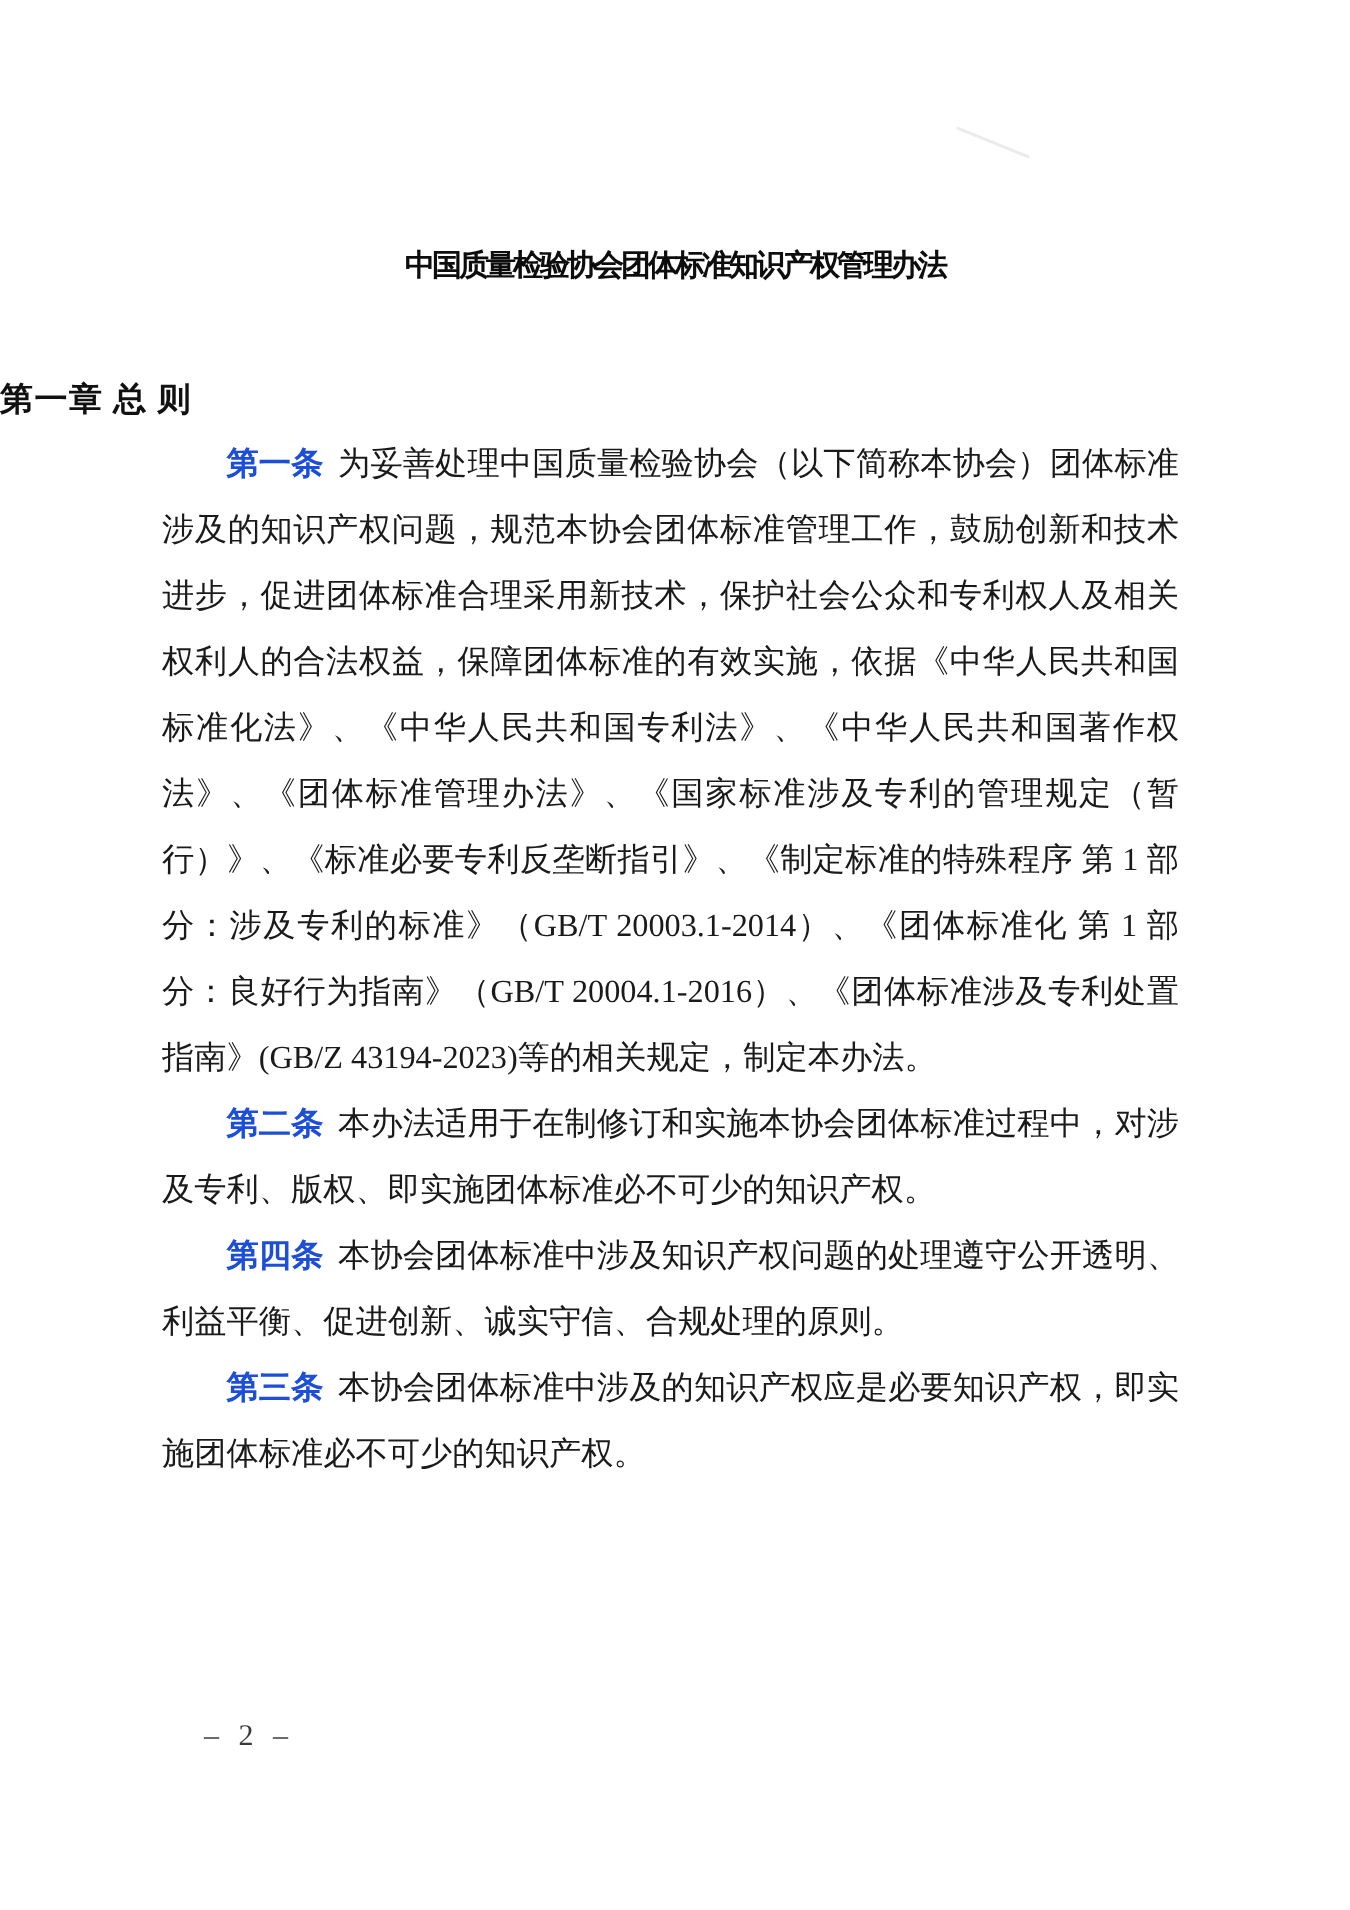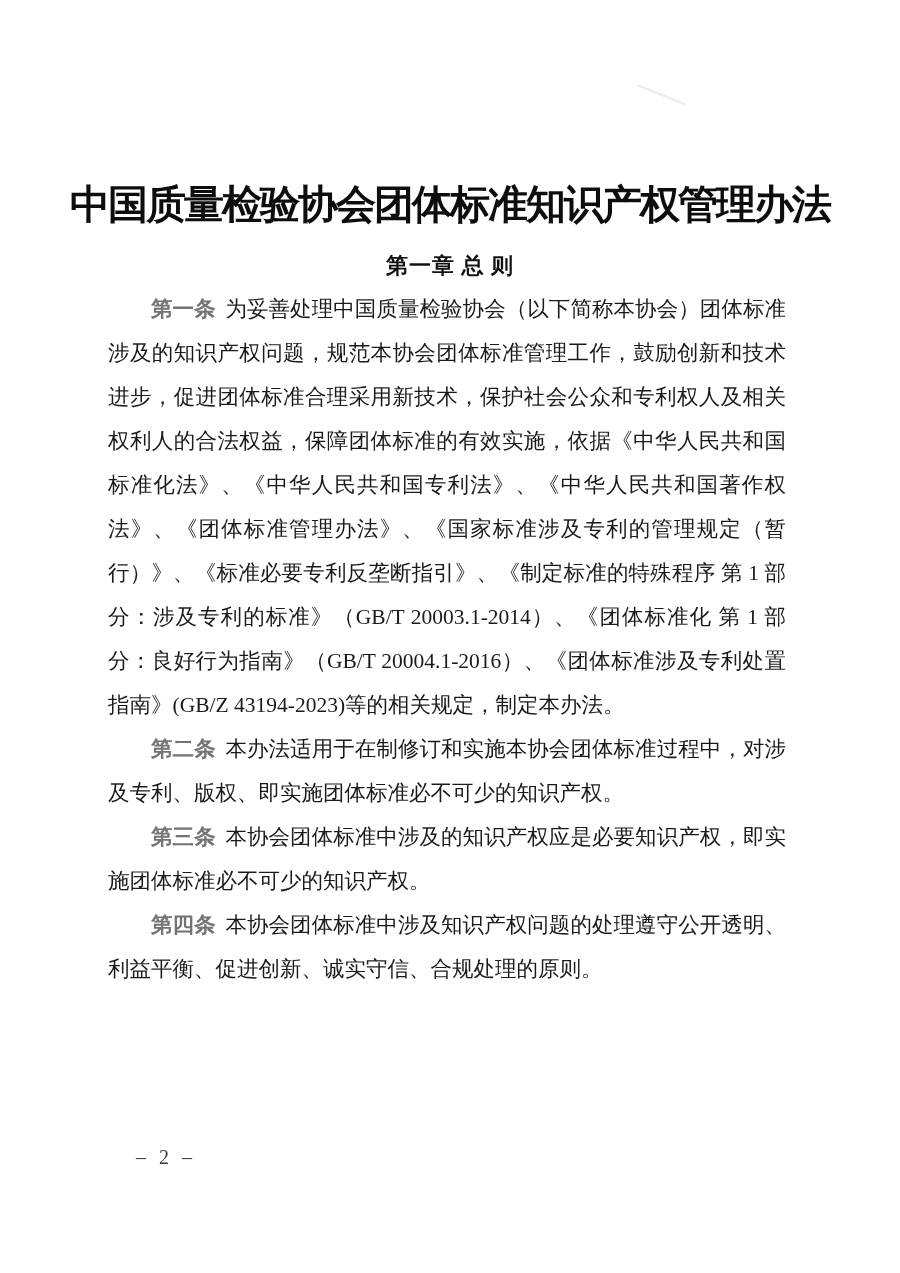--- a/index.html
+++ b/index.html
@@ -15,32 +15,31 @@
     font-family: "Liberation Serif", serif;
     color: #161616;
     overflow: hidden;
   }
   .doc-title {
     position: absolute;
     top: 150px;
     left: 0;
     width: 100%;
     text-align: center;
-    font-size: 40px;
+    font-size: 20px;
     font-weight: bold;
     letter-spacing: -2px;
     white-space: nowrap;
     color: #0d0d0d;
   }
   .chapter-heading {
     position: absolute;
     top: 233px;
     left: 0;
     width: 100%;
-    text-align: center;
     font-size: 22px;
     font-weight: bold;
     letter-spacing: 1px;
     color: #111;
   }
   .body-text {
     position: absolute;
     top: 287px;
     left: 108px;
     width: 678px;
@@ -50,21 +49,21 @@
     color: #1a1a1a;
   }
   .body-text p {
     margin: 0;
     padding: 0;
     text-indent: 2em;
   }
   .art-num {
     font-weight: bold;
     padding-right: 0.45em;
-    color: #737373;
+    color: #1d4ed8;
   }
   .page-num {
     position: absolute;
     top: 1146px;
     left: 136px;
     font-size: 20px;
     letter-spacing: 4px;
     color: #3a3a3a;
   }
   .scan-artifact {
@@ -90,22 +89,22 @@
   <h2 class="chapter-heading">第一章 总 则</h2>
 
   <div class="body-text">
     <p>
       <span class="art-num">第一条</span><span>为妥善处理中国质量检验协会（以下简称本协会）团体标准涉及的知识产权问题，规范本协会团体标准管理工作，鼓励创新和技术进步，促进团体标准合理采用新技术，保护社会公众和专利权人及相关权利人的合法权益，保障团体标准的有效实施，依据《中华人民共和国标准化法》、《中华人民共和国专利法》、《中华人民共和国著作权法》、《团体标准管理办法》、《国家标准涉及专利的管理规定（暂行）》、《标准必要专利反垄断指引》、《制定标准的特殊程序 第 1 部分：涉及专利的标准》（GB/T 20003.1-2014）、《团体标准化 第 1 部分：良好行为指南》（GB/T 20004.1-2016）、《团体标准涉及专利处置指南》(GB/Z 43194-2023)等的相关规定，制定本办法。</span>
     </p>
     <p>
       <span class="art-num">第二条</span><span>本办法适用于在制修订和实施本协会团体标准过程中，对涉及专利、版权、即实施团体标准必不可少的知识产权。</span>
     </p>
     <p>
-      <span class="art-num">第三条</span><span>本协会团体标准中涉及的知识产权应是必要知识产权，即实施团体标准必不可少的知识产权。</span>
+      <span class="art-num">第四条</span><span>本协会团体标准中涉及知识产权问题的处理遵守公开透明、利益平衡、促进创新、诚实守信、合规处理的原则。</span>
     </p>
     <p>
-      <span class="art-num">第四条</span><span>本协会团体标准中涉及知识产权问题的处理遵守公开透明、利益平衡、促进创新、诚实守信、合规处理的原则。</span>
+      <span class="art-num">第三条</span><span>本协会团体标准中涉及的知识产权应是必要知识产权，即实施团体标准必不可少的知识产权。</span>
     </p>
   </div>
 
   <div class="page-num">– 2 –</div>
 
 </div>
 
 </body></html>

